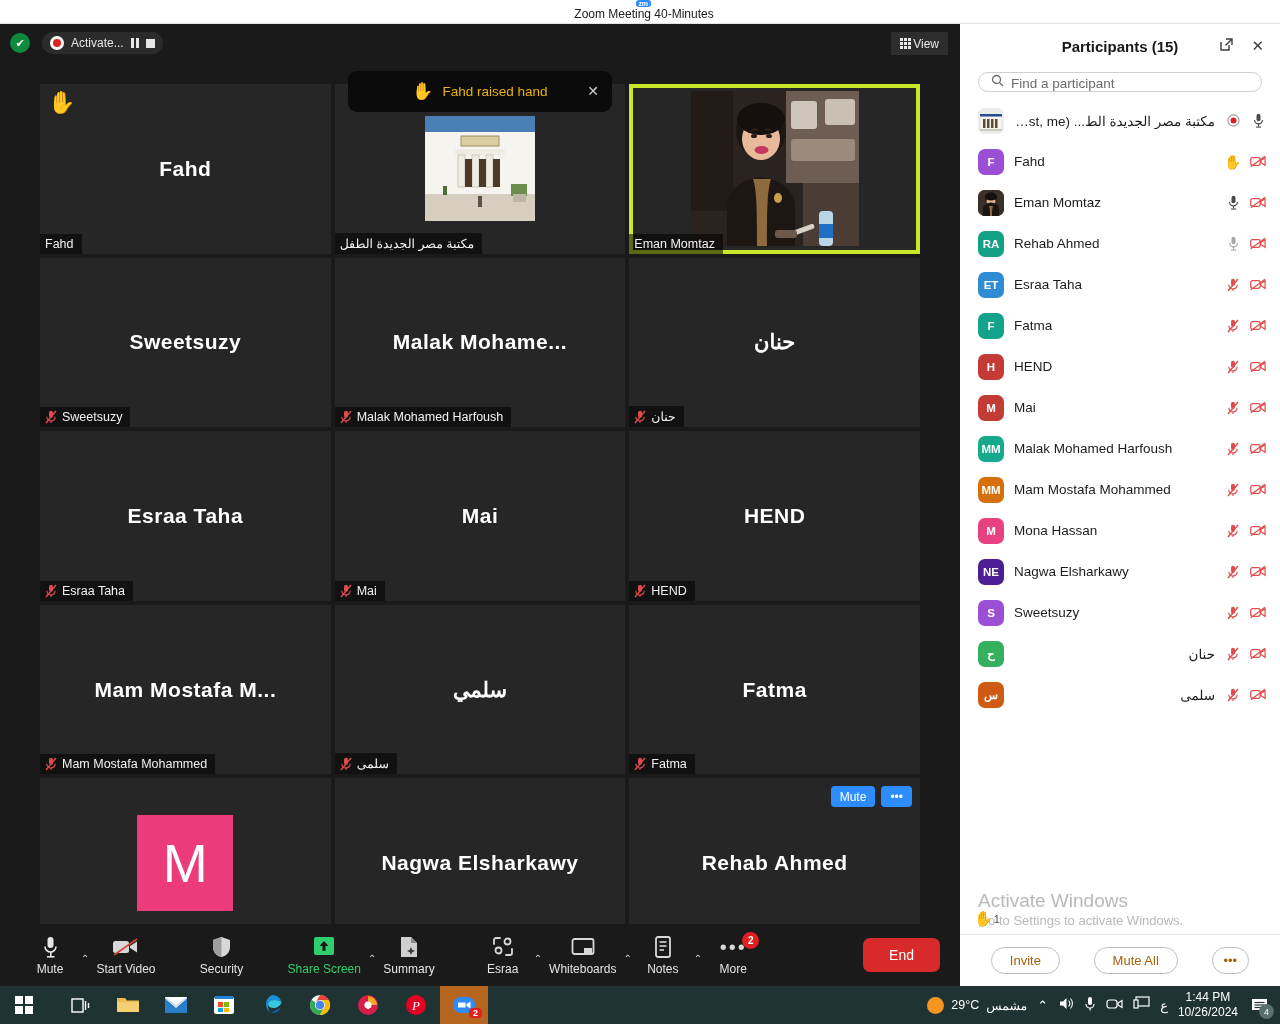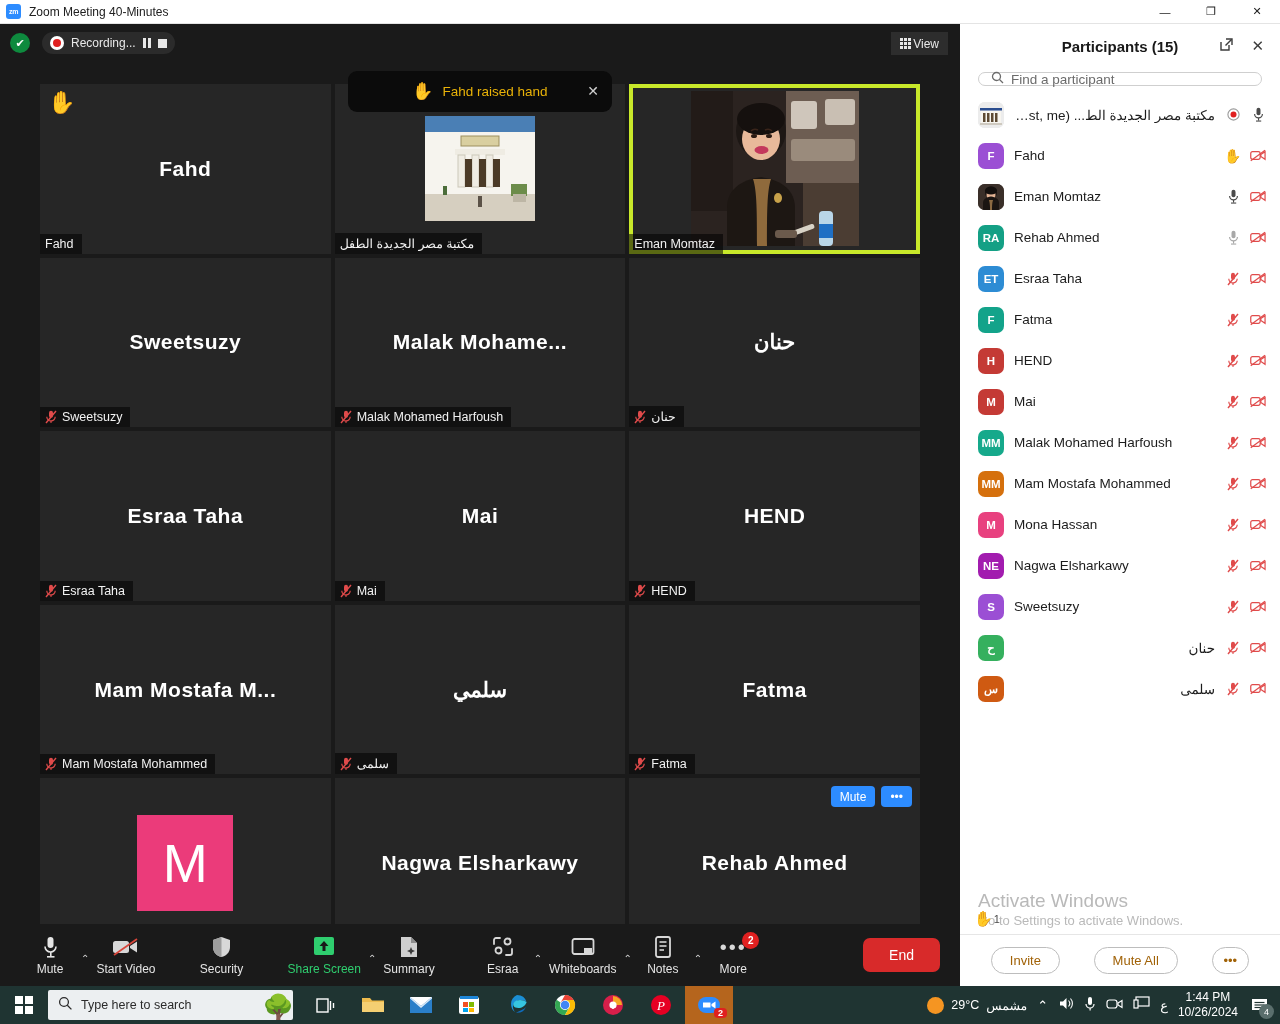--- a/index.html
+++ b/index.html
@@ -9,20 +9,21 @@
     font-family: "Liberation Sans", sans-serif;
     background: #1a1a1a;
   }
   #app { position: relative; width: 1280px; height: 1024px; }
 
   
   .titlebar {
     position: absolute; top: 0; left: 0; width: 1280px; height: 24px;
     background: #ffffff; display: flex; align-items: center;
     border-bottom: 1px solid #e4e4e4;
+    flex-direction: column;
   }
   .tb-icon {
     width: 15px; height: 15px; margin-left: 6px; border-radius: 3px;
     background: #2d8cff; color: #fff; font-size: 7px; font-weight: bold;
     display: flex; align-items: center; justify-content: center;
     letter-spacing: -0.3px;
   }
   .tb-title { margin-left: 8px; font-size: 12px; color: #202020; }
   .tb-btns { margin-left: auto; display: flex; height: 24px; }
   .tb-btn {
@@ -149,22 +150,22 @@
   }
   .pp-head {
     position: relative; height: 44px; display: flex; align-items: center;
     justify-content: center;
   }
   .pp-title { font-size: 15px; font-weight: bold; color: #191919; }
   .pp-head-ico { position: absolute; top: 13px; color: #3c3c3c; font-size: 15px; }
   .pp-pop { right: 46px; }
   .pp-close { right: 16px; }
   .pp-search {
-    margin: 4px 18px 8px 18px; height: 14px; border: 1px solid #cfcfcf;
-    border-radius: 16px; display: flex; align-items: center; gap: 7px; padding: 0 12px;
+    margin: 4px 18px 8px 18px; height: 20px; border: 1px solid #cfcfcf;
+    border-radius: 16px; display: flex; align-items: flex-end; gap: 7px; padding: 0 12px;
   }
   .pp-search-ph { font-size: 13.5px; color: #6b6b6b; }
   .plist { padding: 0 0 0 0; }
   .prow {
     height: 41px; display: flex; align-items: center; padding: 0 14px 0 18px; gap: 10px;
   }
   .pav {
     width: 26px; height: 26px; border-radius: 7px; color: #fff;
     display: flex; align-items: center; justify-content: center;
     font-size: 11.5px; font-weight: bold; flex: 0 0 26px; overflow: hidden;
@@ -247,21 +248,21 @@
   </div>
 
   <div class="zoom-window">
 
     <div class="ztop">
       <div class="shield">✔</div>
       <div class="rec-pill">
         <span class="rec-dot">
             <i></i>
           </span>
-        <span class="rec-text">Recording...</span>
+        <span class="rec-text">Activate...</span>
         <span class="rec-pause">
             <span></span>
             <span></span>
           </span>
         <span class="rec-stop"></span>
       </div>
       <div class="view-btn">
         <span class="grid-glyph">
             <i></i>
             <i></i>
@@ -873,21 +874,21 @@
             <span class="pi">
               <svg width="17" height="13" viewBox="0 0 17 13">
                 <rect x="0.8" y="2.5" width="10" height="8" rx="1.8" stroke="#e04b4b" stroke-width="1.3" fill="none"></rect>
                 <path d="M11.5 5.5l4.5-3v8l-4.5-3z" stroke="#e04b4b" stroke-width="1.3" fill="none"></path>
                 <line x1="0.8" y1="12" x2="16" y2="1" stroke="#e04b4b" stroke-width="1.3"></line>
               </svg>
             </span>
           </div>
         </div>
         <div class="prow">
-          <div class="pav" style="background:#a21caf">NE</div>
+          <div class="pav" style="background:#4c1d95">NE</div>
           <div class="pname">Nagwa Elsharkawy</div>
           <div class="pstat">
             <span class="pi">
               <span style="display:block;width:12px;height:14px"><svg viewBox="0 0 12 14">
                   <rect x="4" y="0.8" width="4" height="7" rx="2" fill="#e04b4b"></rect>
                   <path d="M1.8 6.8a4.2 4.2 0 0 0 8.4 0" stroke="#e04b4b" stroke-width="1.2" fill="none"></path>
                   <rect x="5.4" y="10.5" width="1.2" height="2.4" fill="#e04b4b"></rect>
                   <line x1="1" y1="13" x2="11" y2="1" stroke="#e04b4b" stroke-width="1.4"></line>
                 </svg></span>
             </span>
@@ -983,30 +984,20 @@
 
   <div class="taskbar">
     <div class="start-btn">
       <span class="win-logo">
           <i></i>
           <i></i>
           <i></i>
           <i></i>
         </span>
     </div>
-    <div class="search-box">
-      <span>
-        <svg width="15" height="15" viewBox="0 0 15 15">
-            <circle cx="6" cy="6" r="4.4" stroke="#2b2b2b" stroke-width="1.3" fill="none"></circle>
-            <line x1="9.3" y1="9.3" x2="13.4" y2="13.4" stroke="#2b2b2b" stroke-width="1.3"></line>
-          </svg>
-      </span>
-      <span class="search-ph">Type here to search</span>
-      <span style="position:absolute;right:-2px;bottom:-4px;font-size:26px">🌳</span>
-    </div>
     <div class="tb-apps">
       <div class="tb-app">
         <svg width="19" height="17" viewBox="0 0 19 17">
             <rect x="1" y="2" width="11" height="13" stroke="#fff" stroke-width="1.4" fill="none"></rect>
             <line x1="14.5" y1="4" x2="14.5" y2="13" stroke="#fff" stroke-width="1.4"></line>
             <line x1="17.5" y1="6" x2="17.5" y2="11" stroke="#fff" stroke-width="1.4"></line>
           </svg>
       </div>
       <div class="tb-app">
         <svg width="24" height="20" viewBox="0 0 24 20">

